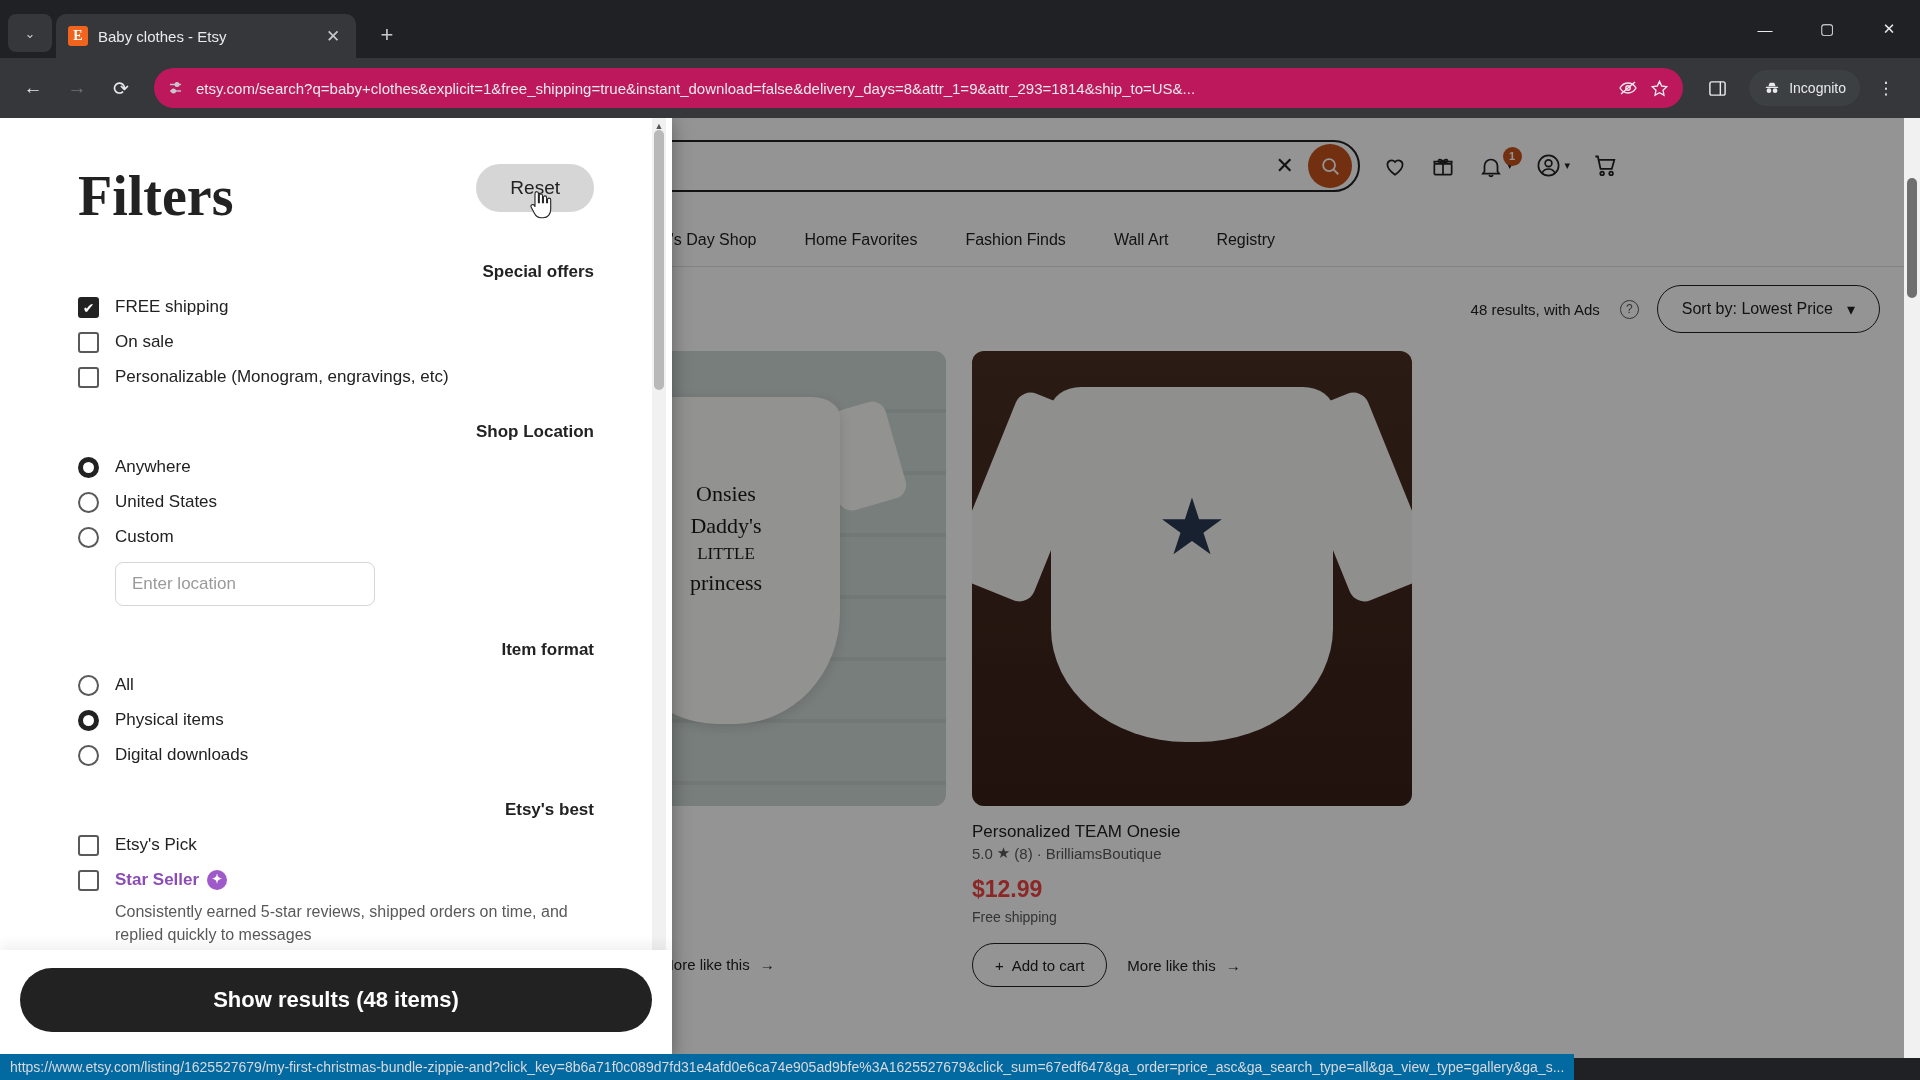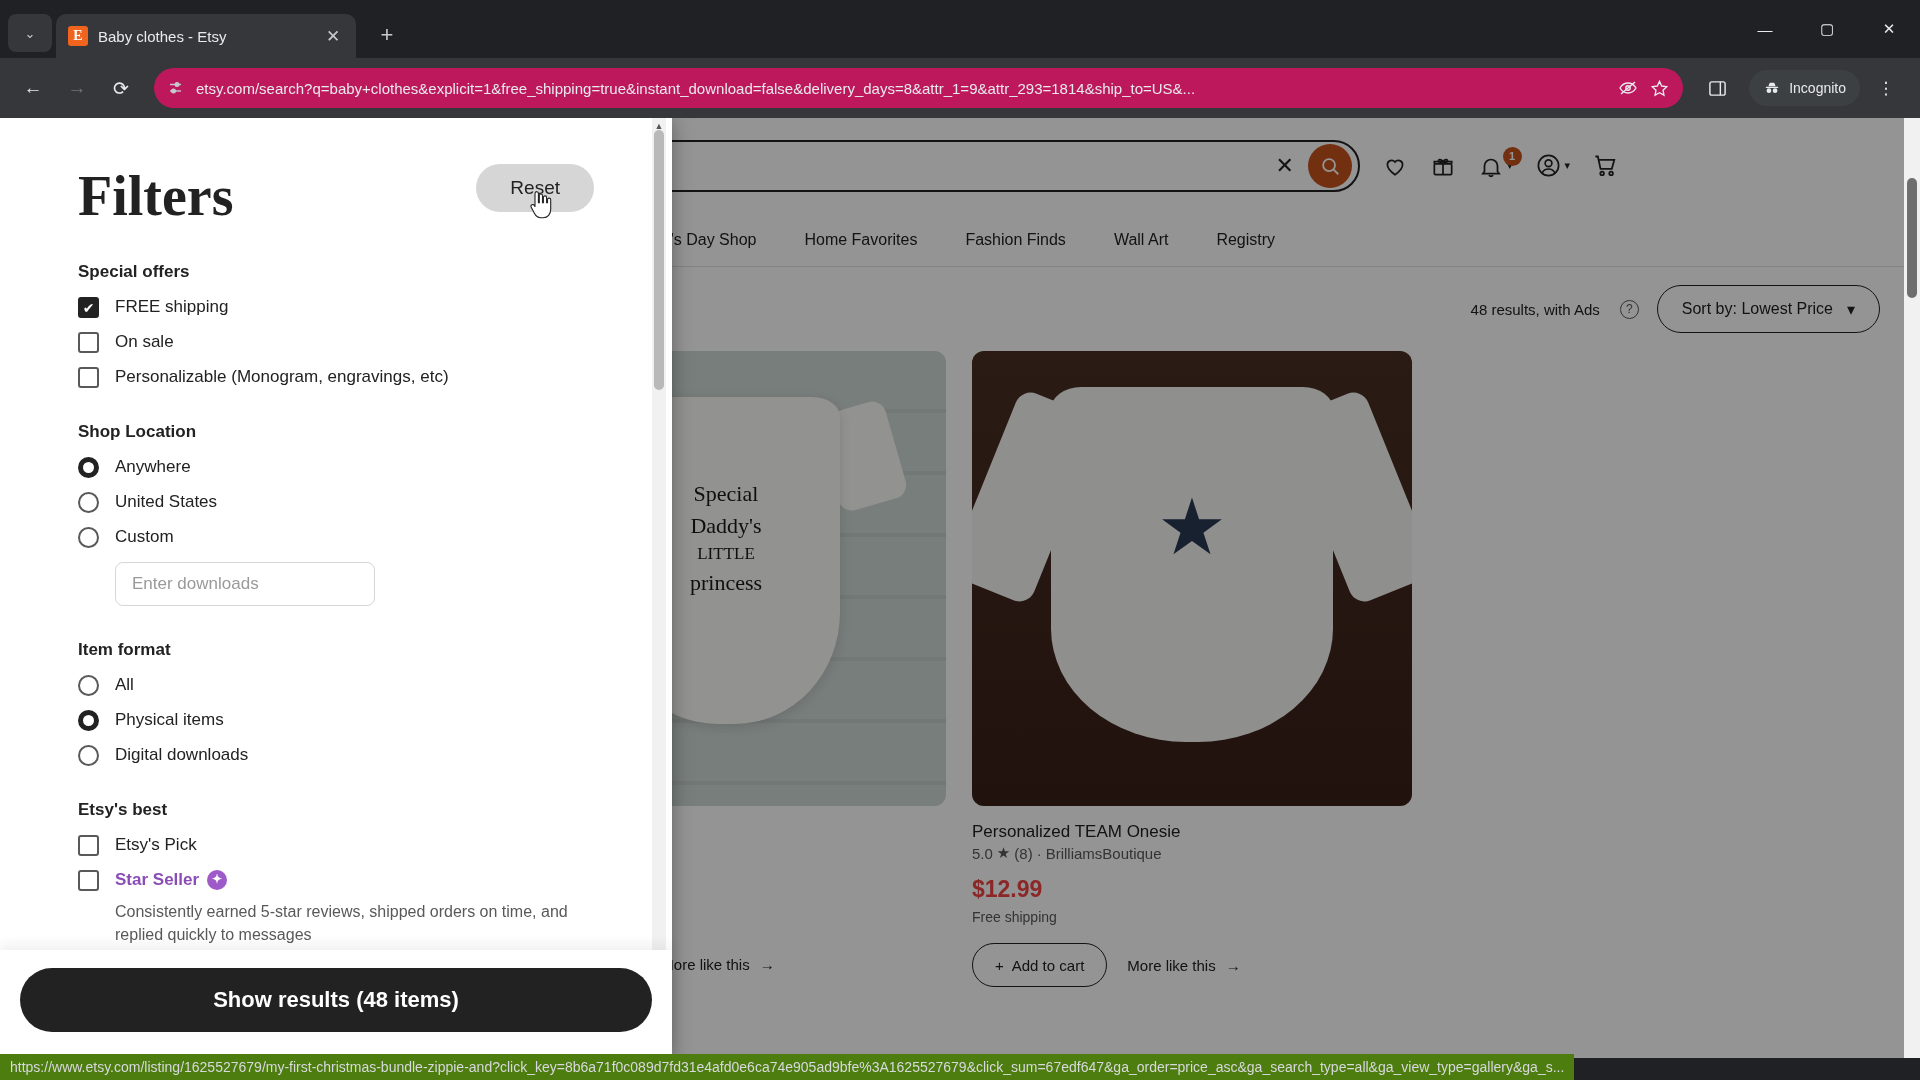--- a/index.html
+++ b/index.html
@@ -211,21 +211,21 @@
   .filters-title { font-family: "Liberation Serif", serif; font-size: 56px; color: #222; font-weight: bold; }
   .reset-btn {
     background: #d6d6d6; border-radius: 26px; padding: 13px 34px;
     font-size: 19px; color: #222; position: relative;
   }
   .cursor-hand {
     position: absolute; left: 52px; top: 26px; width: 26px; height: 30px; pointer-events:none;
   }
 
   .f-group { margin-top: 34px; }
-  .f-label { font-size: 17px; font-weight: bold; color: #222; margin-bottom: 14px; }
+  .f-label { font-size: 17px; font-weight: bold; color: #222; margin-bottom: 14px; text-align: right; }
   .f-row { display: flex; align-items: flex-start; gap: 16px; margin-bottom: 13px; }
   .cbox {
     width: 21px; height: 21px; border: 2px solid #595959; border-radius: 3px; flex: none; margin-top: 1px;
     display: flex; align-items: center; justify-content: center;
   }
   .cbox.checked { background: #222; border-color: #222; color: #fff; font-size: 14px; }
   .radio {
     width: 21px; height: 21px; border: 2px solid #595959; border-radius: 50%; flex: none; margin-top: 1px;
     display: flex; align-items: center; justify-content: center;
   }
@@ -254,21 +254,21 @@
     box-shadow: 0 -6px 12px rgba(0,0,0,.06);
   }
   .show-results {
     width: 100%; height: 64px; background: #222; color: #fff; border-radius: 32px;
     display: flex; align-items: center; justify-content: center; font-size: 22px; font-weight: bold;
   }
 
   
   .statusbar {
     position: absolute; left: 0; bottom: 0; height: 26px; max-width: 1880px;
-    background: #4d7c0f; color: #d7d9dc; font-size: 14px;
+    background: #0369a1; color: #d7d9dc; font-size: 14px;
     display: flex; align-items: center; padding: 0 10px; z-index: 30;
     white-space: nowrap; overflow: hidden;
   }
 
   
   .page-scrollbar { position: absolute; right: 0; top: 0; width: 16px; height: 940px; background: #f1f1f1; z-index: 6; }
   .page-thumb { position: absolute; top: 60px; left: 3px; width: 10px; height: 120px; background: #6f6f6f; border-radius: 5px; }
 </style>
 </head>
 <body>
@@ -442,21 +442,21 @@
           </div>
         </div>
 
         <div class="card">
           <div class="card-img">
             <div class="art-onesie">
               <div class="sleeveL"></div>
                 <div class="sleeveR"></div>
               <div class="body"></div>
               <div class="txt">
-                <div>Special</div>
+                <div>Onsies</div>
                 <div>Daddy's</div>
                 <div style="font-size:17px">LITTLE</div>
                 <div>princess</div>
               </div>
             </div>
           </div>
           <div class="card-title">Personalized Onsies</div>
           <div class="card-shop">ShaniSensationsGifts</div>
           <div class="card-price">$12.50</div>
           <div class="card-ship">Free shipping</div>
@@ -550,21 +550,21 @@
             <span class="f-text">Anywhere</span>
           </div>
           <div class="f-row">
             <span class="radio"></span>
             <span class="f-text">United States</span>
           </div>
           <div class="f-row">
             <span class="radio"></span>
             <span class="f-text">Custom</span>
           </div>
-          <div class="loc-input">Enter downloads</div>
+          <div class="loc-input">Enter location</div>
         </div>
 
         <div class="f-group">
           <div class="f-label">Item format</div>
           <div class="f-row">
             <span class="radio"></span>
             <span class="f-text">All</span>
           </div>
           <div class="f-row">
             <span class="radio sel"></span>

